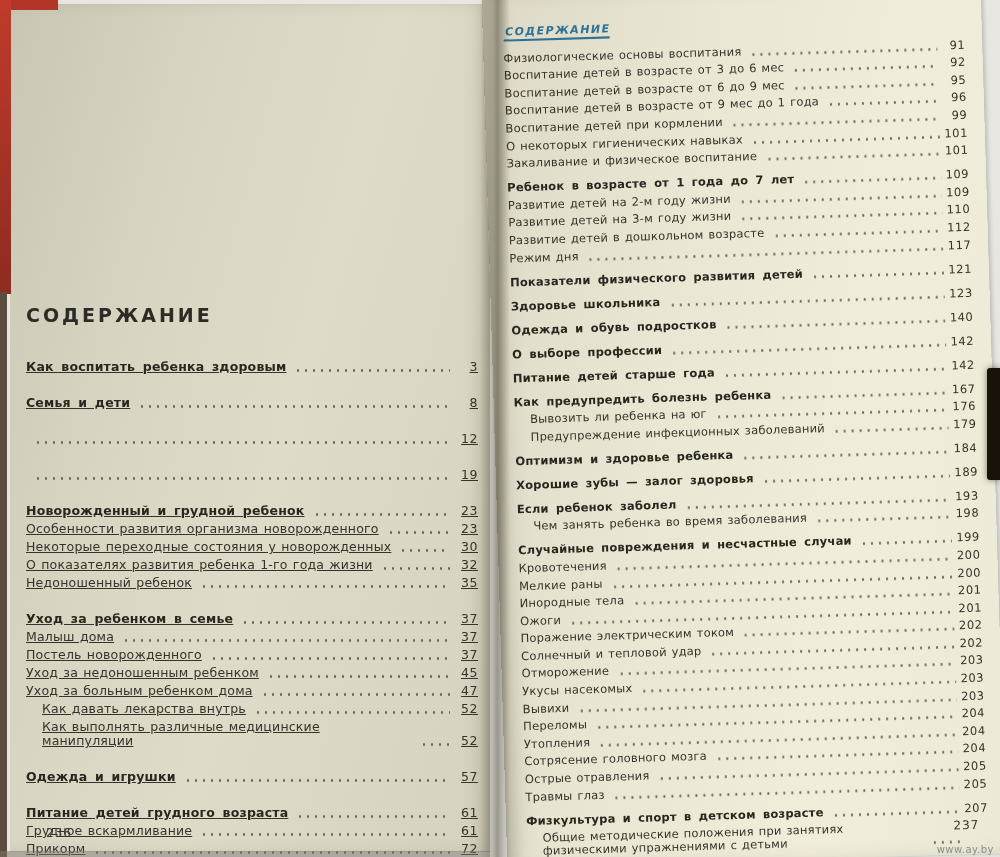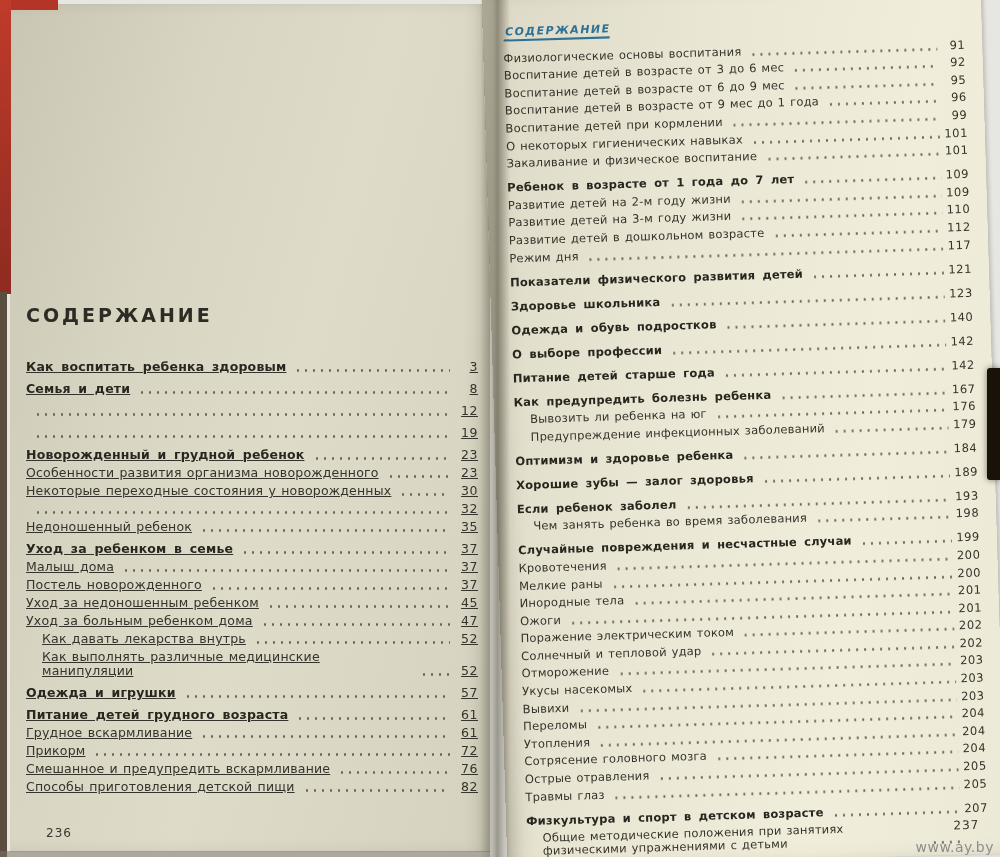--- a/index.html
+++ b/index.html
@@ -47,33 +47,33 @@
     font-size:11px;font-weight:bold;letter-spacing:1.5px;color:#2e7196;
     border-bottom:2px solid #2e7196;transform:skewX(-10deg);
     padding-bottom:1px;
   }
   .rp-toc{position:absolute;left:20px;top:52px;width:462px;color:#343229;}
   .rp-folio{position:absolute;right:26px;bottom:22px;font-size:12px;color:#3a382f;letter-spacing:1px;}
   
   .entry{display:flex;align-items:flex-end;margin-top:4px;}
   .lp-toc .entry{font-size:12.5px;line-height:14px;}
   .rp-toc .entry{font-size:11.5px;line-height:13px;margin-top:4.6px;}
-  .entry.gap{margin-top:8px;}
+  .entry.gap{margin-top:22px;}
   .rp-toc .entry.gap{margin-top:11px;}
   .entry.bold .label{font-weight:bold;word-spacing:3px;color:#28271f;}
   .entry.indent{margin-left:16px;}
   .label{flex:0 1 auto;word-spacing:1px;letter-spacing:.2px;}
   .dots{
     flex:1 0 30px;height:3px;margin:0 4px 2px 8px;
     background-image:radial-gradient(circle,#4c4a40 1.05px,rgba(0,0,0,0) 1.3px);
     background-size:8px 3px;background-repeat:repeat-x;background-position:0 0;
     opacity:.8;
   }
   .page-num{flex:0 0 auto;min-width:24px;text-align:right;letter-spacing:.5px;}
-  .watermark{position:absolute;right:6px;bottom:2px;font-size:14px;color:#8d8d89;letter-spacing:.5px;}
+  .watermark{position:absolute;right:6px;bottom:2px;font-size:10px;color:#8d8d89;letter-spacing:.5px;}
 </style>
 </head>
 <body>
 
 <div class="scan">
 
   <div class="page page-left">
     <div class="lp-heading">СОДЕРЖАНИЕ</div>
     <div class="lp-toc" id="lp-toc">
         <div class="entry bold">
@@ -103,20 +103,21 @@
           <span class="label">Особенности развития организма новорожденного</span>
           <span class="dots"></span>
           <span class="page-num">23</span>
         </div>
         <div class="entry">
           <span class="label">Некоторые переходные состояния у новорожденных</span>
           <span class="dots"></span>
           <span class="page-num">30</span>
         </div>
         <div class="entry">
+          <span class="label">О показателях развития ребенка 1-го года жизни</span>
           <span class="dots"></span>
           <span class="page-num">32</span>
         </div>
         <div class="entry">
           <span class="label">Недоношенный ребенок</span>
           <span class="dots"></span>
           <span class="page-num">35</span>
         </div>
         <div class="entry bold gap">
           <span class="label">Уход за ребенком в семье</span>

